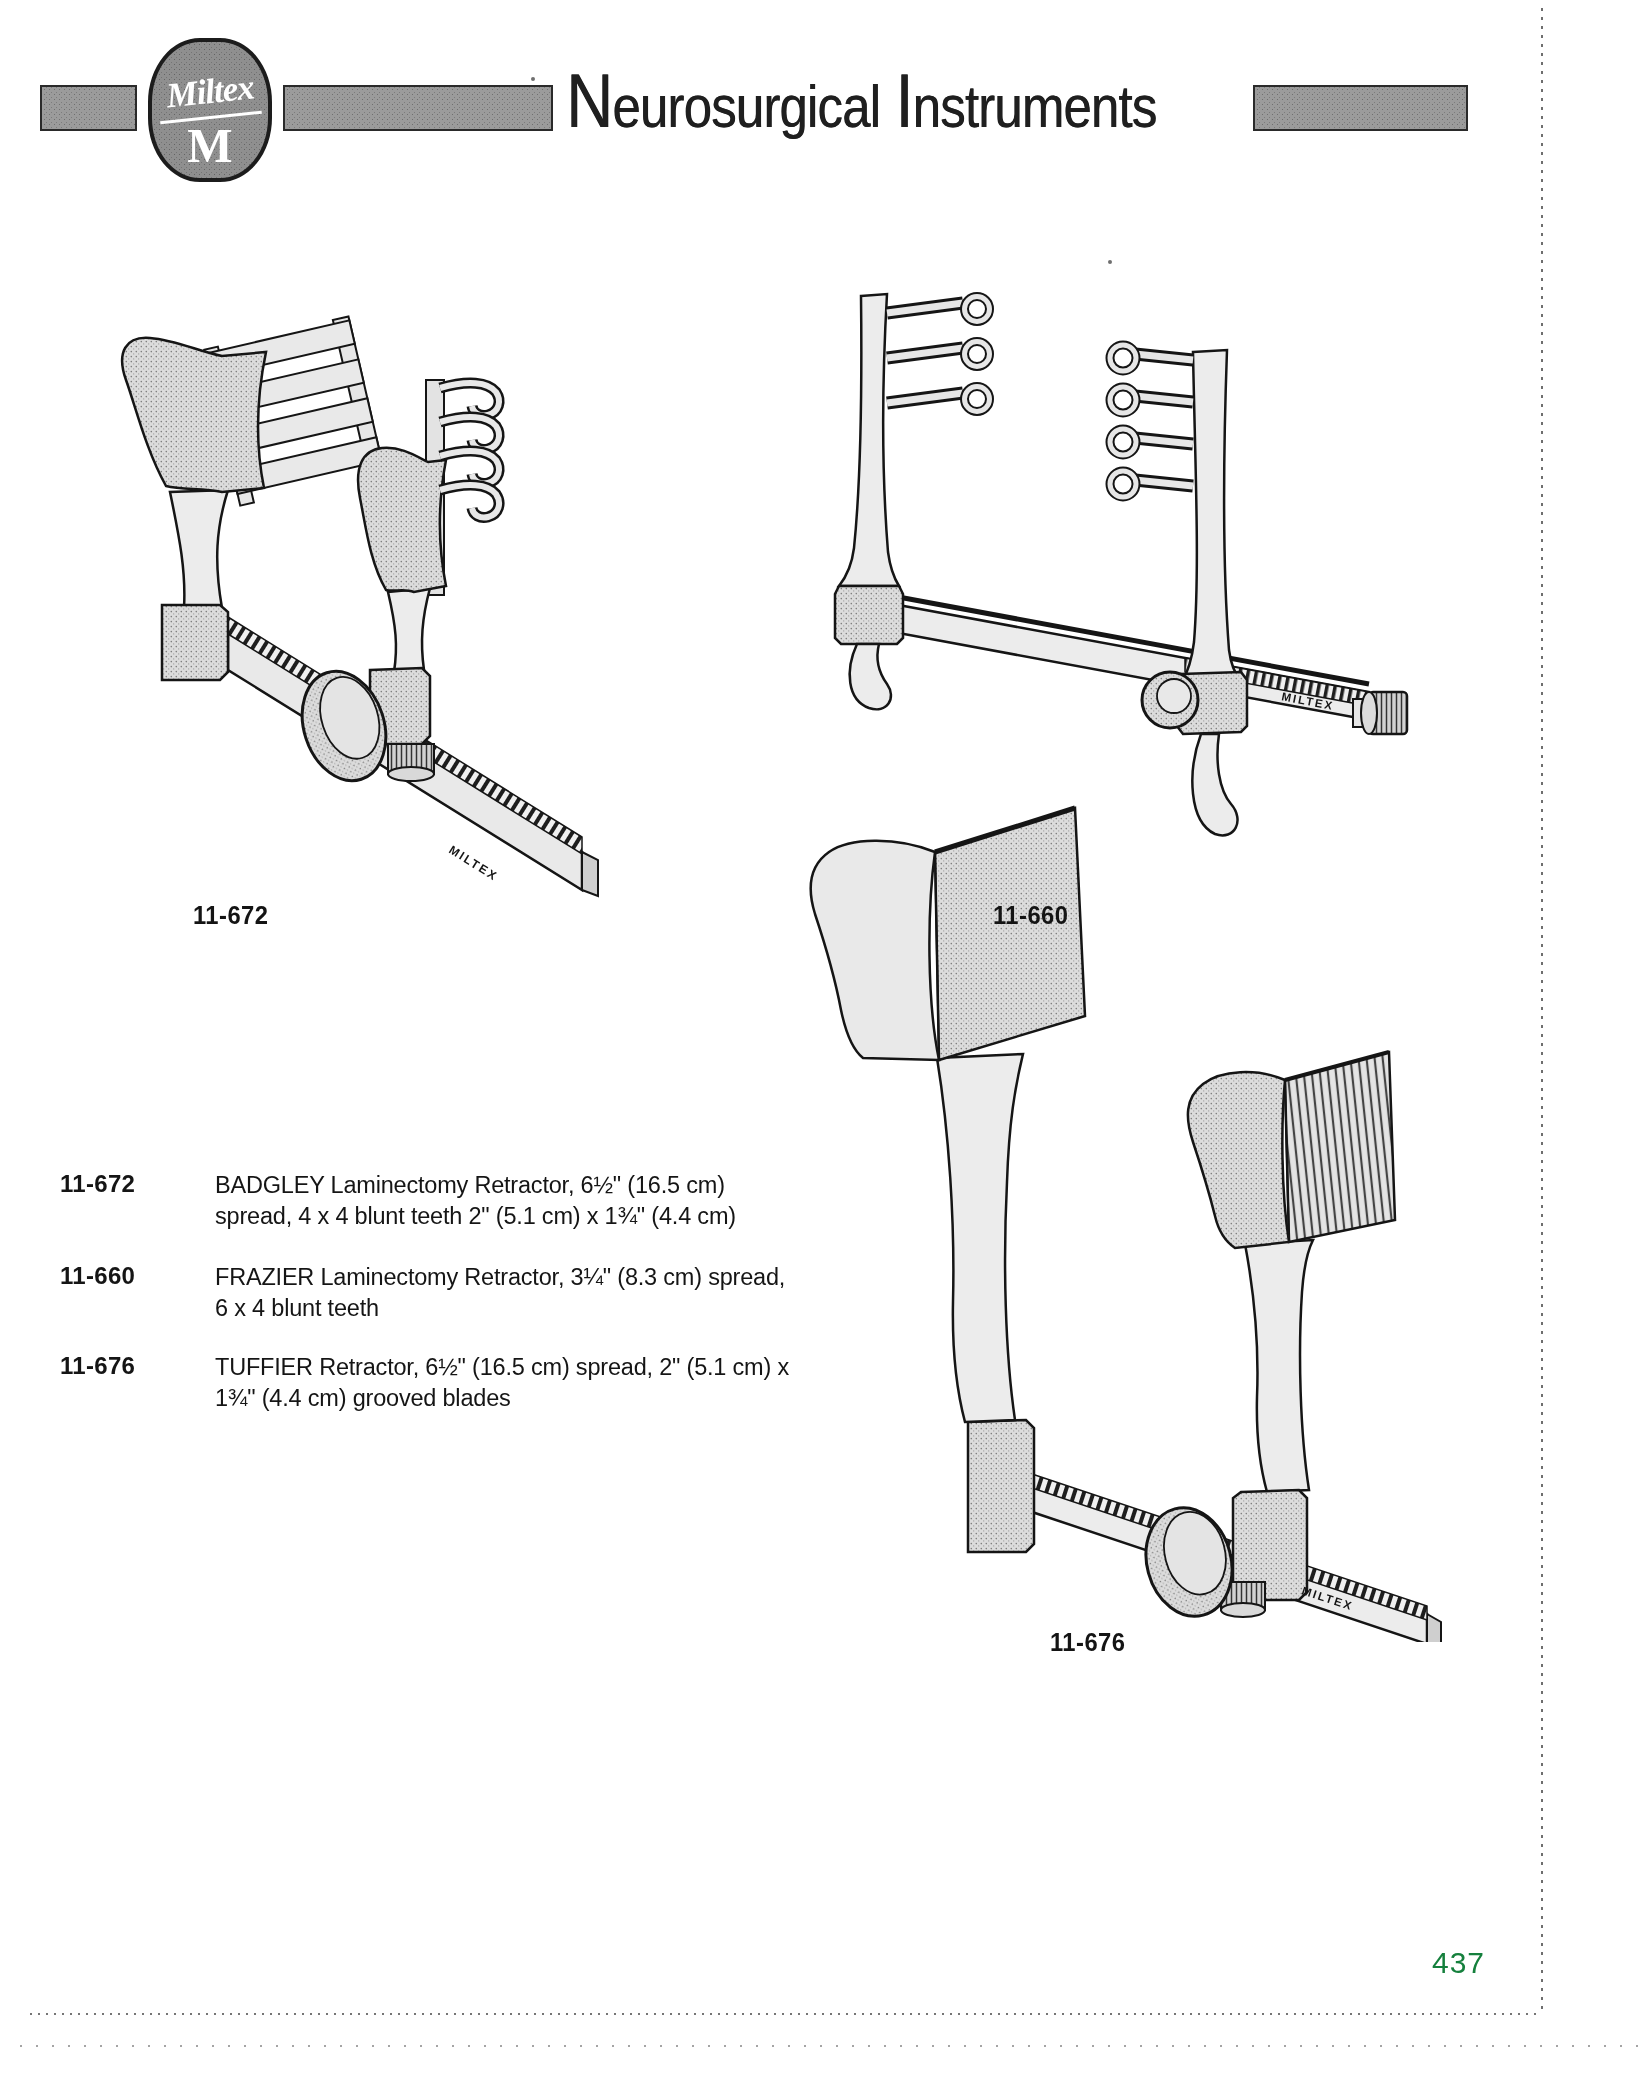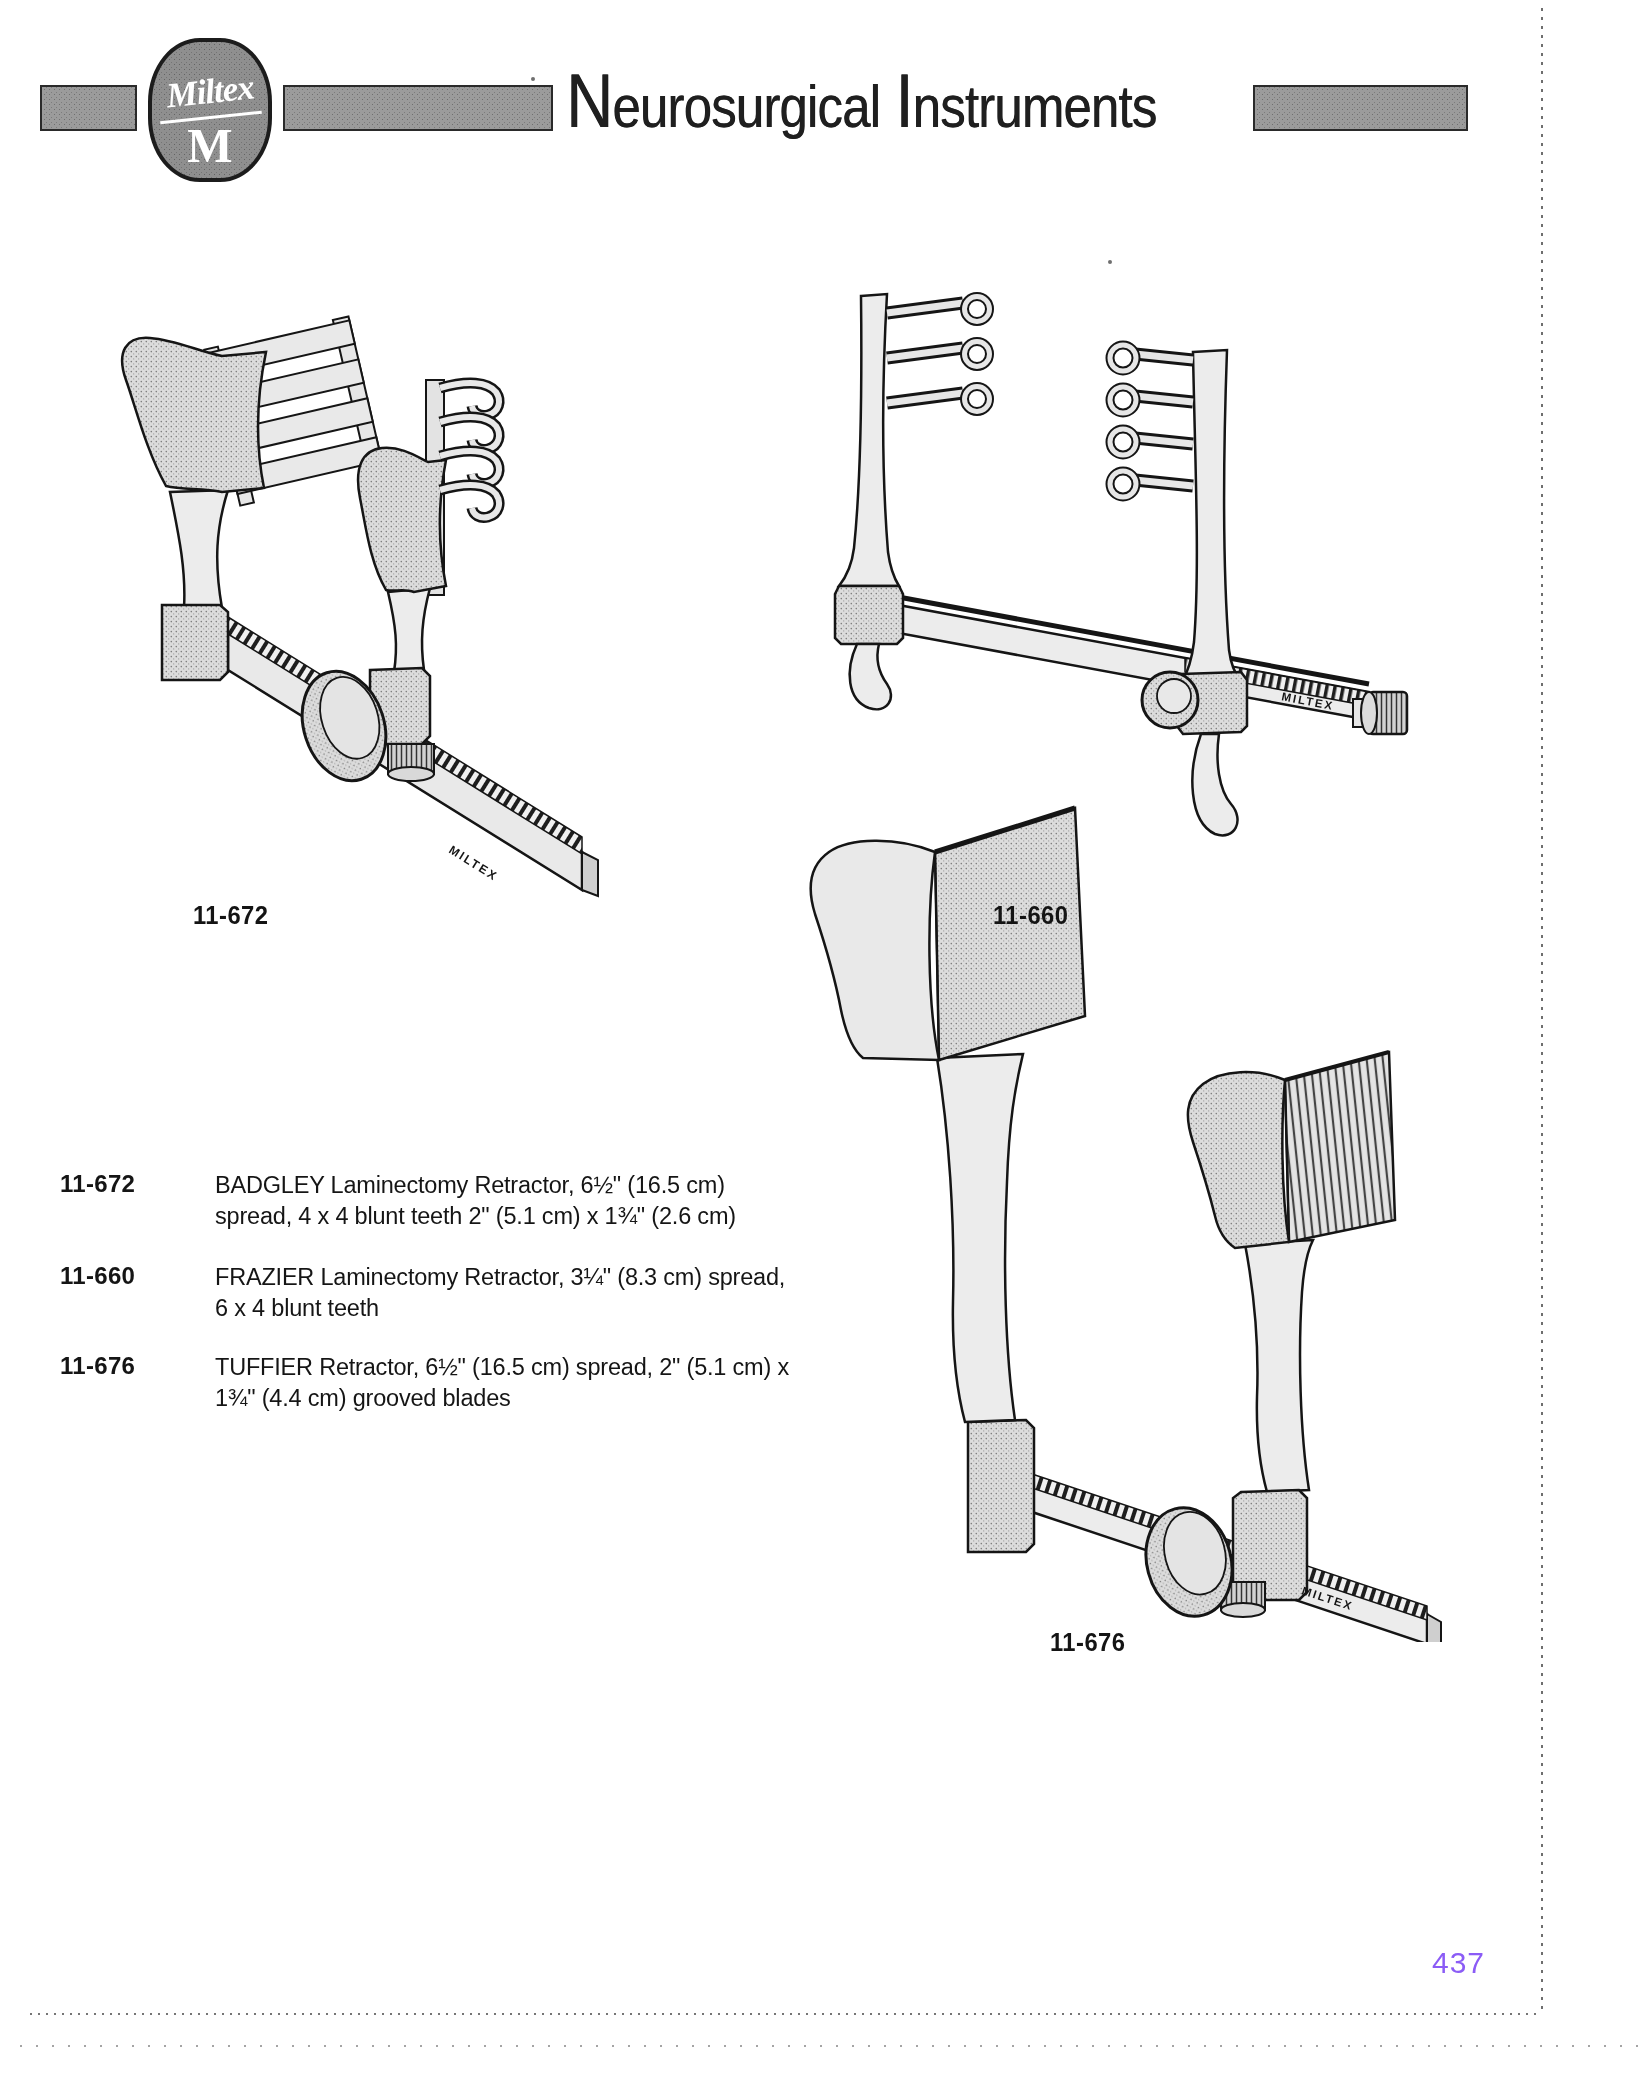--- a/index.html
+++ b/index.html
@@ -38,21 +38,21 @@
   .fig-label{position:absolute;font-weight:700;font-size:25px;letter-spacing:0.5px;
         color:#141414;transform:scaleX(0.95);transform-origin:left top;}
 
   
   .desc{position:absolute;left:60px;top:1170px;width:820px;}
   .prod-row{position:absolute;left:0;display:flex;}
   .prod-code{width:155px;font-weight:700;font-size:24px;letter-spacing:0.3px;flex:0 0 155px;}
   .prod-text{font-size:23.5px;line-height:30.5px;letter-spacing:-0.2px;width:650px;}
 
   
-  .page-number{position:absolute;left:1432px;top:1946px;font-size:30px;letter-spacing:1px;color:#8b5cf6;}
+  .page-number{position:absolute;left:1432px;top:1946px;font-size:30px;letter-spacing:1px;color:#15803d;}
   .rule-vert{position:absolute;left:1541px;top:8px;width:2px;height:2005px;
         background-image:repeating-linear-gradient(180deg,#4a4a4a 0 3px,transparent 3px 9px);opacity:.8;}
   .rule-bottom-1{position:absolute;left:30px;top:2013px;width:1512px;height:2px;
         background-image:repeating-linear-gradient(90deg,#5d5d5d 0 2px,transparent 2px 8px);opacity:.85;}
   .rule-bottom-2{position:absolute;left:20px;top:2045px;width:1620px;height:2px;
         background-image:repeating-linear-gradient(90deg,#8e8e8e 0 2px,transparent 2px 16px);opacity:.8;}
   .speck{position:absolute;width:4px;height:4px;border-radius:50%;background:#6f6f6f;}
   svg text{font-family:"Liberation Sans",sans-serif;font-weight:700;}
 </style>
 </head>
@@ -268,21 +268,21 @@
     <text x="616" y="802" transform="rotate(18 616 802)" font-size="11.5" letter-spacing="2" fill="#151515">MILTEX</text>
   </svg>
 
   <div class="fig-label" style="left:193px;top:901px;">11-672</div>
   <div class="fig-label" style="left:993px;top:901px;">11-660</div>
   <div class="fig-label" style="left:1050px;top:1628px;">11-676</div>
 
   <div class="desc">
     <div class="prod-row" style="top:0px;">
       <div class="prod-code">11-672</div>
-      <div class="prod-text"><span>BADGLEY Laminectomy Retractor, 6½" (16.5 cm)</span><br><span>spread, 4 x 4 blunt teeth 2" (5.1 cm) x 1¾" (2.6 cm)</span></div>
+      <div class="prod-text"><span>BADGLEY Laminectomy Retractor, 6½" (16.5 cm)</span><br><span>spread, 4 x 4 blunt teeth 2" (5.1 cm) x 1¾" (4.4 cm)</span></div>
     </div>
     <div class="prod-row" style="top:92px;">
       <div class="prod-code">11-660</div>
       <div class="prod-text"><span>FRAZIER Laminectomy Retractor, 3¼" (8.3 cm) spread,</span><br><span>6 x 4 blunt teeth</span></div>
     </div>
     <div class="prod-row" style="top:182px;">
       <div class="prod-code">11-676</div>
       <div class="prod-text"><span>TUFFIER Retractor, 6½" (16.5 cm) spread, 2" (5.1 cm) x</span><br><span>1¾" (4.4 cm) grooved blades</span></div>
     </div>
   </div>

